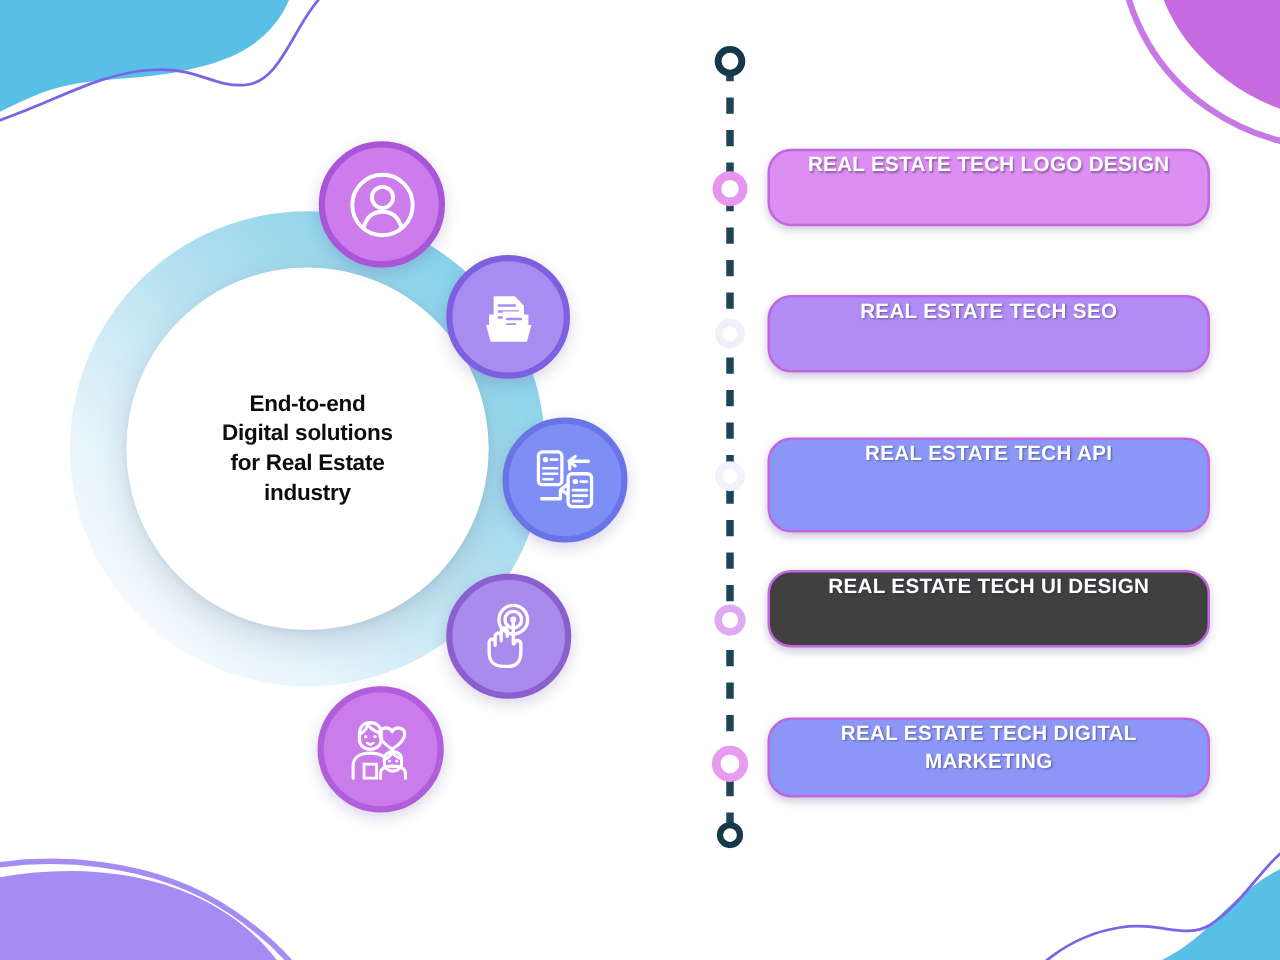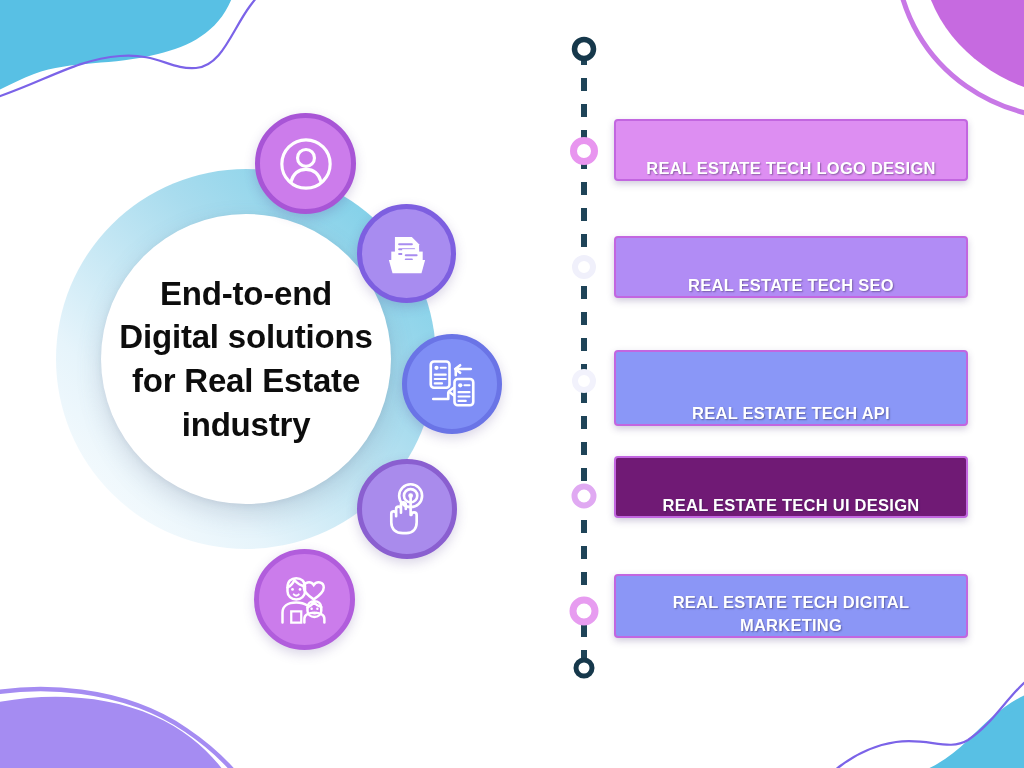--- a/index.html
+++ b/index.html
@@ -24,21 +24,21 @@
     position:absolute;
     left:55px; top:98px;
     width:290px; height:290px;
     border-radius:50%;
     background:#ffffff;
     box-shadow:0 10px 26px rgba(90,100,130,.20), 0 2px 6px rgba(90,100,130,.10);
     display:flex; align-items:center; justify-content:center;
     text-align:center;
   }
   .hub-center-text {
-    font-size:33px;
+    font-size:18px;
     font-weight:bold;
     color:#0d0d0d;
     line-height:1.32;
     letter-spacing:-.2px;
     white-space:pre-line;
     padding:0 14px;
   }
 
   .icon-node {
     position:absolute;
@@ -50,23 +50,23 @@
 
   
   .timeline { position:absolute; left:556px; top:30px; width:430px; height:660px; }
   .tl-line-svg { position:absolute; left:0; top:0; }
 
   .pill-list { position:absolute; left:58px; top:0; width:356px; height:660px; }
   .pill {
     position:absolute;
     left:0;
     width:354px;
-    border-radius:4px;
+    border-radius:19px;
     border:2px solid #c266e0;
-    display:flex; align-items:flex-end; justify-content:center;
+    display:flex; align-items:flex-start; justify-content:center;
     text-align:center;
     box-shadow:0 3px 7px rgba(70,50,120,.25);
   }
   .pill-label {
     color:#ffffff;
     font-weight:bold;
     font-size:16.5px;
     letter-spacing:.25px;
     line-height:1.36;
     text-shadow:1px 1px 1.6px rgba(40,30,70,.45);
@@ -224,21 +224,21 @@
     <div class="pill-list">
       <div class="pill" style="top:89px; height:62px; background:#dd8ef2;">
         <span class="pill-label">REAL ESTATE TECH LOGO DESIGN</span>
       </div>
       <div class="pill" style="top:206px; height:62px; background:#b18cf5;">
         <span class="pill-label">REAL ESTATE TECH SEO</span>
       </div>
       <div class="pill" style="top:320px; height:76px; background:#8a97f7;">
         <span class="pill-label">REAL ESTATE TECH API</span>
       </div>
-      <div class="pill" style="top:426px; height:62px; background:#701a75;">
+      <div class="pill" style="top:426px; height:62px; background:#404040;">
         <span class="pill-label">REAL ESTATE TECH  UI DESIGN</span>
       </div>
       <div class="pill" style="top:544px; height:64px; background:#8b96f6;">
         <span class="pill-label">REAL ESTATE TECH  DIGITAL
 MARKETING</span>
       </div>
     </div>
   </div>
 
 </div>

